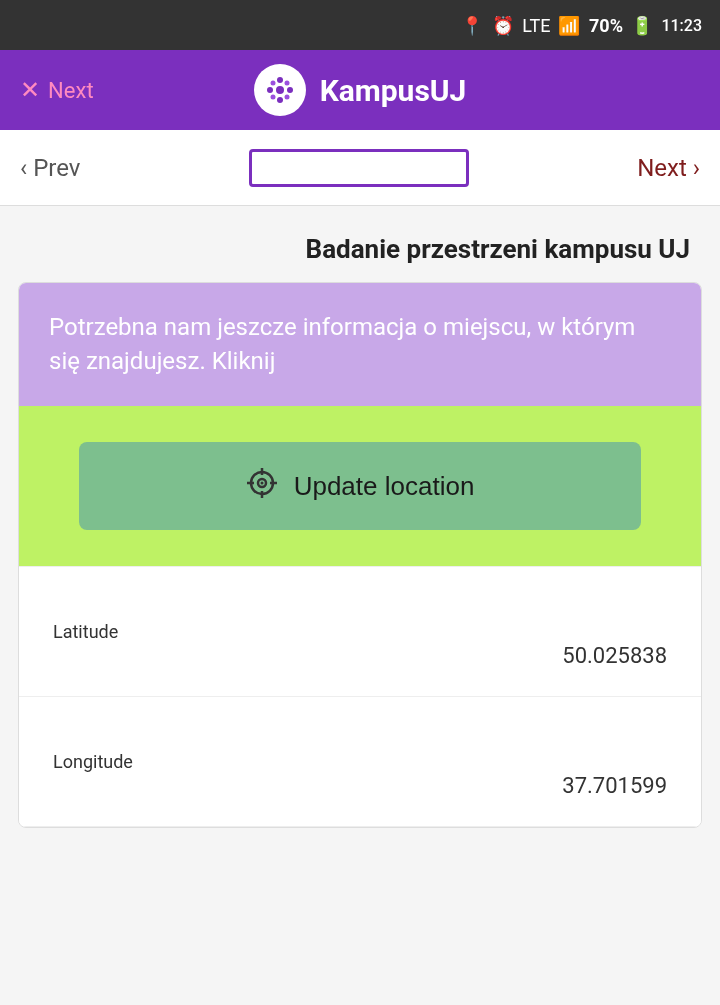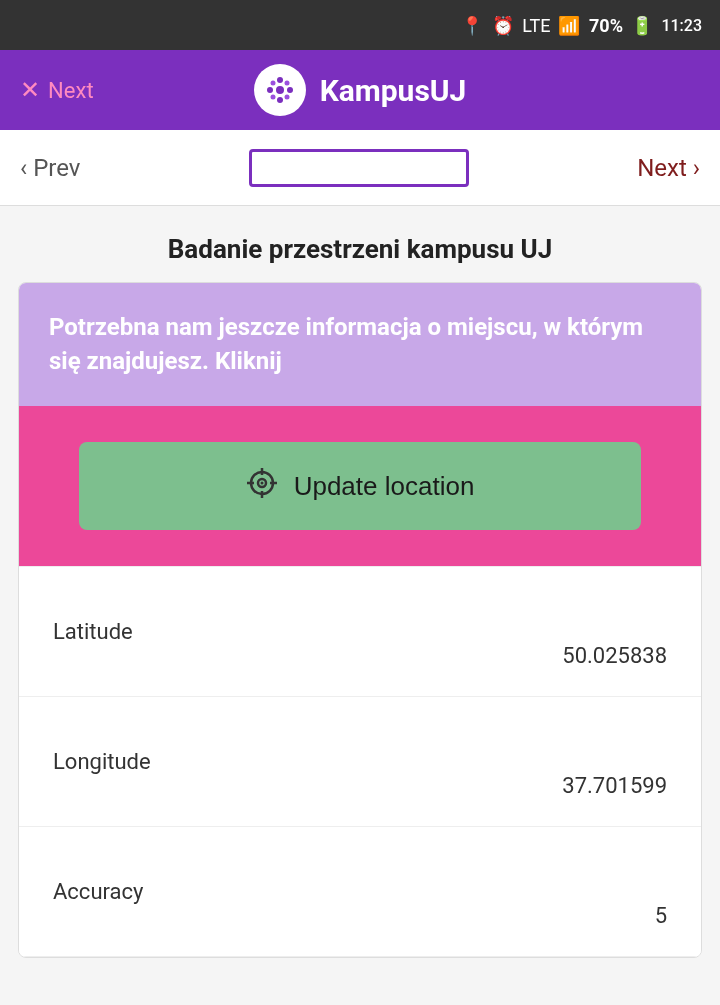--- a/index.html
+++ b/index.html
@@ -126,21 +126,21 @@
       align-items: center;
       gap: 6px;
       color: #7f1d1d;
       font-size: 24px;
       cursor: pointer;
     }
 
     
     .page-title-section {
       padding: 28px 30px 18px;
-      text-align: center;
+      text-align: right;
     }
     .page-title {
       font-size: 26px;
       font-weight: 700;
       color: #222;
     }
 
     
     .main-card {
       margin: 0 18px;
@@ -151,29 +151,29 @@
     }
 
     
     .info-banner {
       background: #c8a8e8;
       padding: 28px 30px;
     }
     .info-text {
       color: #fff;
       font-size: 24px;
-      font-weight: 700;
+      font-weight: 400;
       line-height: 1.4;
       text-align: left;
     }
 
     
     .update-area {
       padding: 36px 60px;
-      background: #ec4899;
+      background: #bef264;
       border-bottom: 1px solid #eee;
       display: flex;
       justify-content: center;
     }
     .update-btn {
       width: 100%;
       height: 88px;
       background: #7dbf8e;
       border: none;
       border-radius: 8px;
@@ -197,21 +197,21 @@
       padding: 0 0;
     }
     .data-row {
       display: flex;
       justify-content: space-between;
       align-items: center;
       padding: 28px 34px;
       border-bottom: 1px solid #eee;
     }
     .data-label {
-      font-size: 22px;
+      font-size: 18px;
       color: #333;
     }
     .data-value {
       font-size: 22px;
       color: #333;
       margin-top: 48px;
     }
 
     
     .bottom-space {
@@ -299,21 +299,17 @@
 
   <div class="location-data">
     <div class="data-row">
       <span class="data-label">Latitude</span>
       <span class="data-value">50.025838</span>
     </div>
     <div class="data-row">
       <span class="data-label">Longitude</span>
       <span class="data-value">37.701599</span>
     </div>
-    <div class="data-row">
-      <span class="data-label">Accuracy</span>
-      <span class="data-value">5</span>
-    </div>
   </div>
 
 </div>
 
 <div class="bottom-space"></div>
 
 </body></html>

